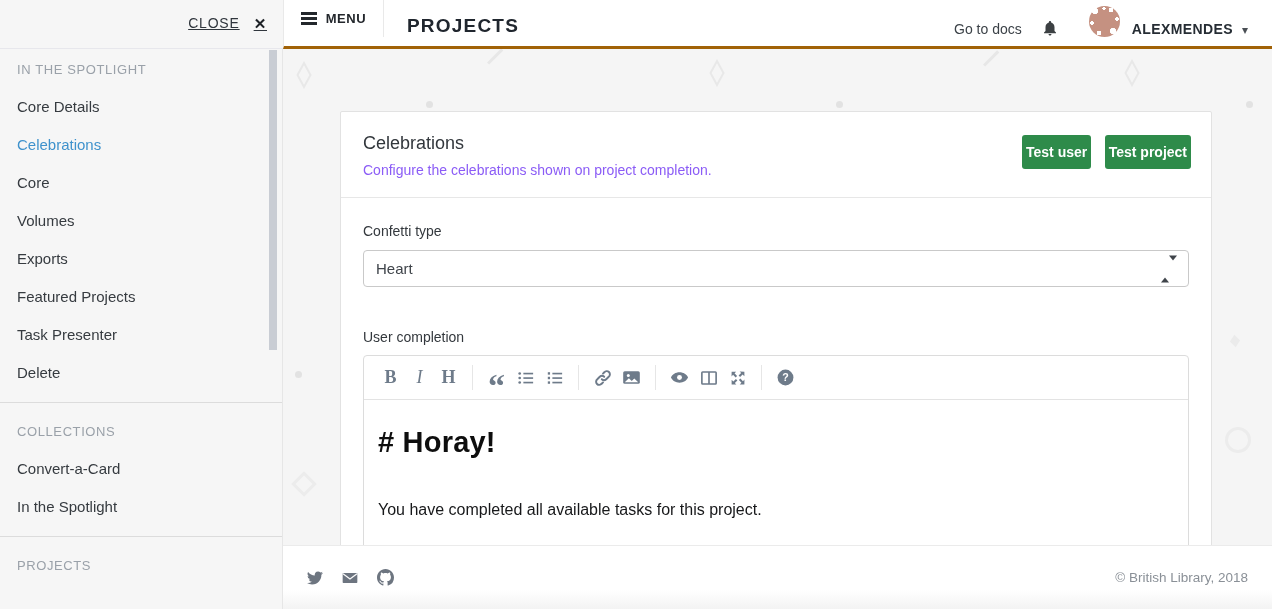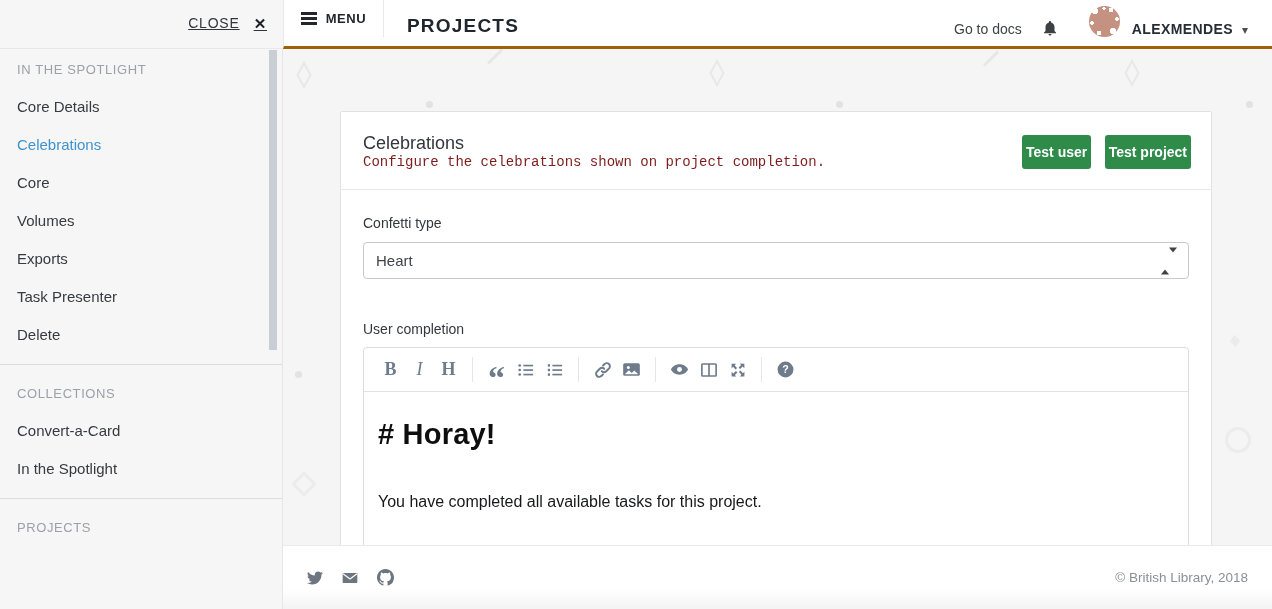--- a/index.html
+++ b/index.html
@@ -59,21 +59,21 @@
   .slash { width:20px; height:2.5px; background:#e7e7e7; transform:rotate(-45deg); }
   .sq-outline { width:18px; height:18px; border:3px solid #ececec; transform:rotate(45deg); }
   .circ-outline { width:26px; height:26px; border:3px solid #ececec; border-radius:50%; }
   .diam-fill { width:8px; height:8px; background:#ebebeb; transform:rotate(45deg) skewX(12deg); }
 
   
   .card { position:absolute; left:57px; top:62px; width:872px; height:620px;
           background:#fff; border:1px solid #e2e2e2; border-radius:2px; z-index:5; }
   .card-header { position:relative; padding:21px 22px 19px; border-bottom:1px solid #e7e7e7; }
   .card-title { font-size:18px; font-weight:500; color:#32373c; }
-  .card-subtitle { margin-top:0; font-size:14px; color:#7f1d1d;font-family:Liberation Mono, monospace; }
+  .card-subtitle { margin-top:8px; font-size:14px; color:#8b5cf6; }
   .header-buttons { position:absolute; top:23px; right:20px; }
   .btn-green { display:inline-block; background:#2e8b4a; color:#fff; font-weight:bold;
                font-size:14px; padding:9px 4px; border-radius:3px; border:none;
                margin-left:9px; cursor:pointer; font-family:inherit; }
   .card-body { padding:24px 22px; }
   .field-label { font-size:14px; font-weight:normal; color:#33383d; }
   .field-label.second { margin-top:42px; display:block; }
   .select { position:relative; margin-top:10px; height:37px; border:1px solid #c9c9c9;
             border-radius:4px; background:#fff; display:flex; align-items:center;
             padding:0 34px 0 12px; font-size:15px; color:#3f444a; cursor:pointer; }
@@ -143,20 +143,21 @@
   </div>
 </div>
 
 <nav class="sidebar">
   <div class="side-header">IN THE SPOTLIGHT</div>
   <a class="nav-item">Core Details</a>
   <a class="nav-item active">Celebrations</a>
   <a class="nav-item">Core</a>
   <a class="nav-item">Volumes</a>
   <a class="nav-item">Exports</a>
+  <a class="nav-item">Featured Projects</a>
   <a class="nav-item">Task Presenter</a>
   <a class="nav-item">Delete</a>
   <hr class="side-divider">
   <div class="side-header">COLLECTIONS</div>
   <a class="nav-item">Convert-a-Card</a>
   <a class="nav-item">In the Spotlight</a>
   <hr class="side-divider">
   <div class="side-header">PROJECTS</div>
   <div class="scroll-thumb"></div>
 </nav>

